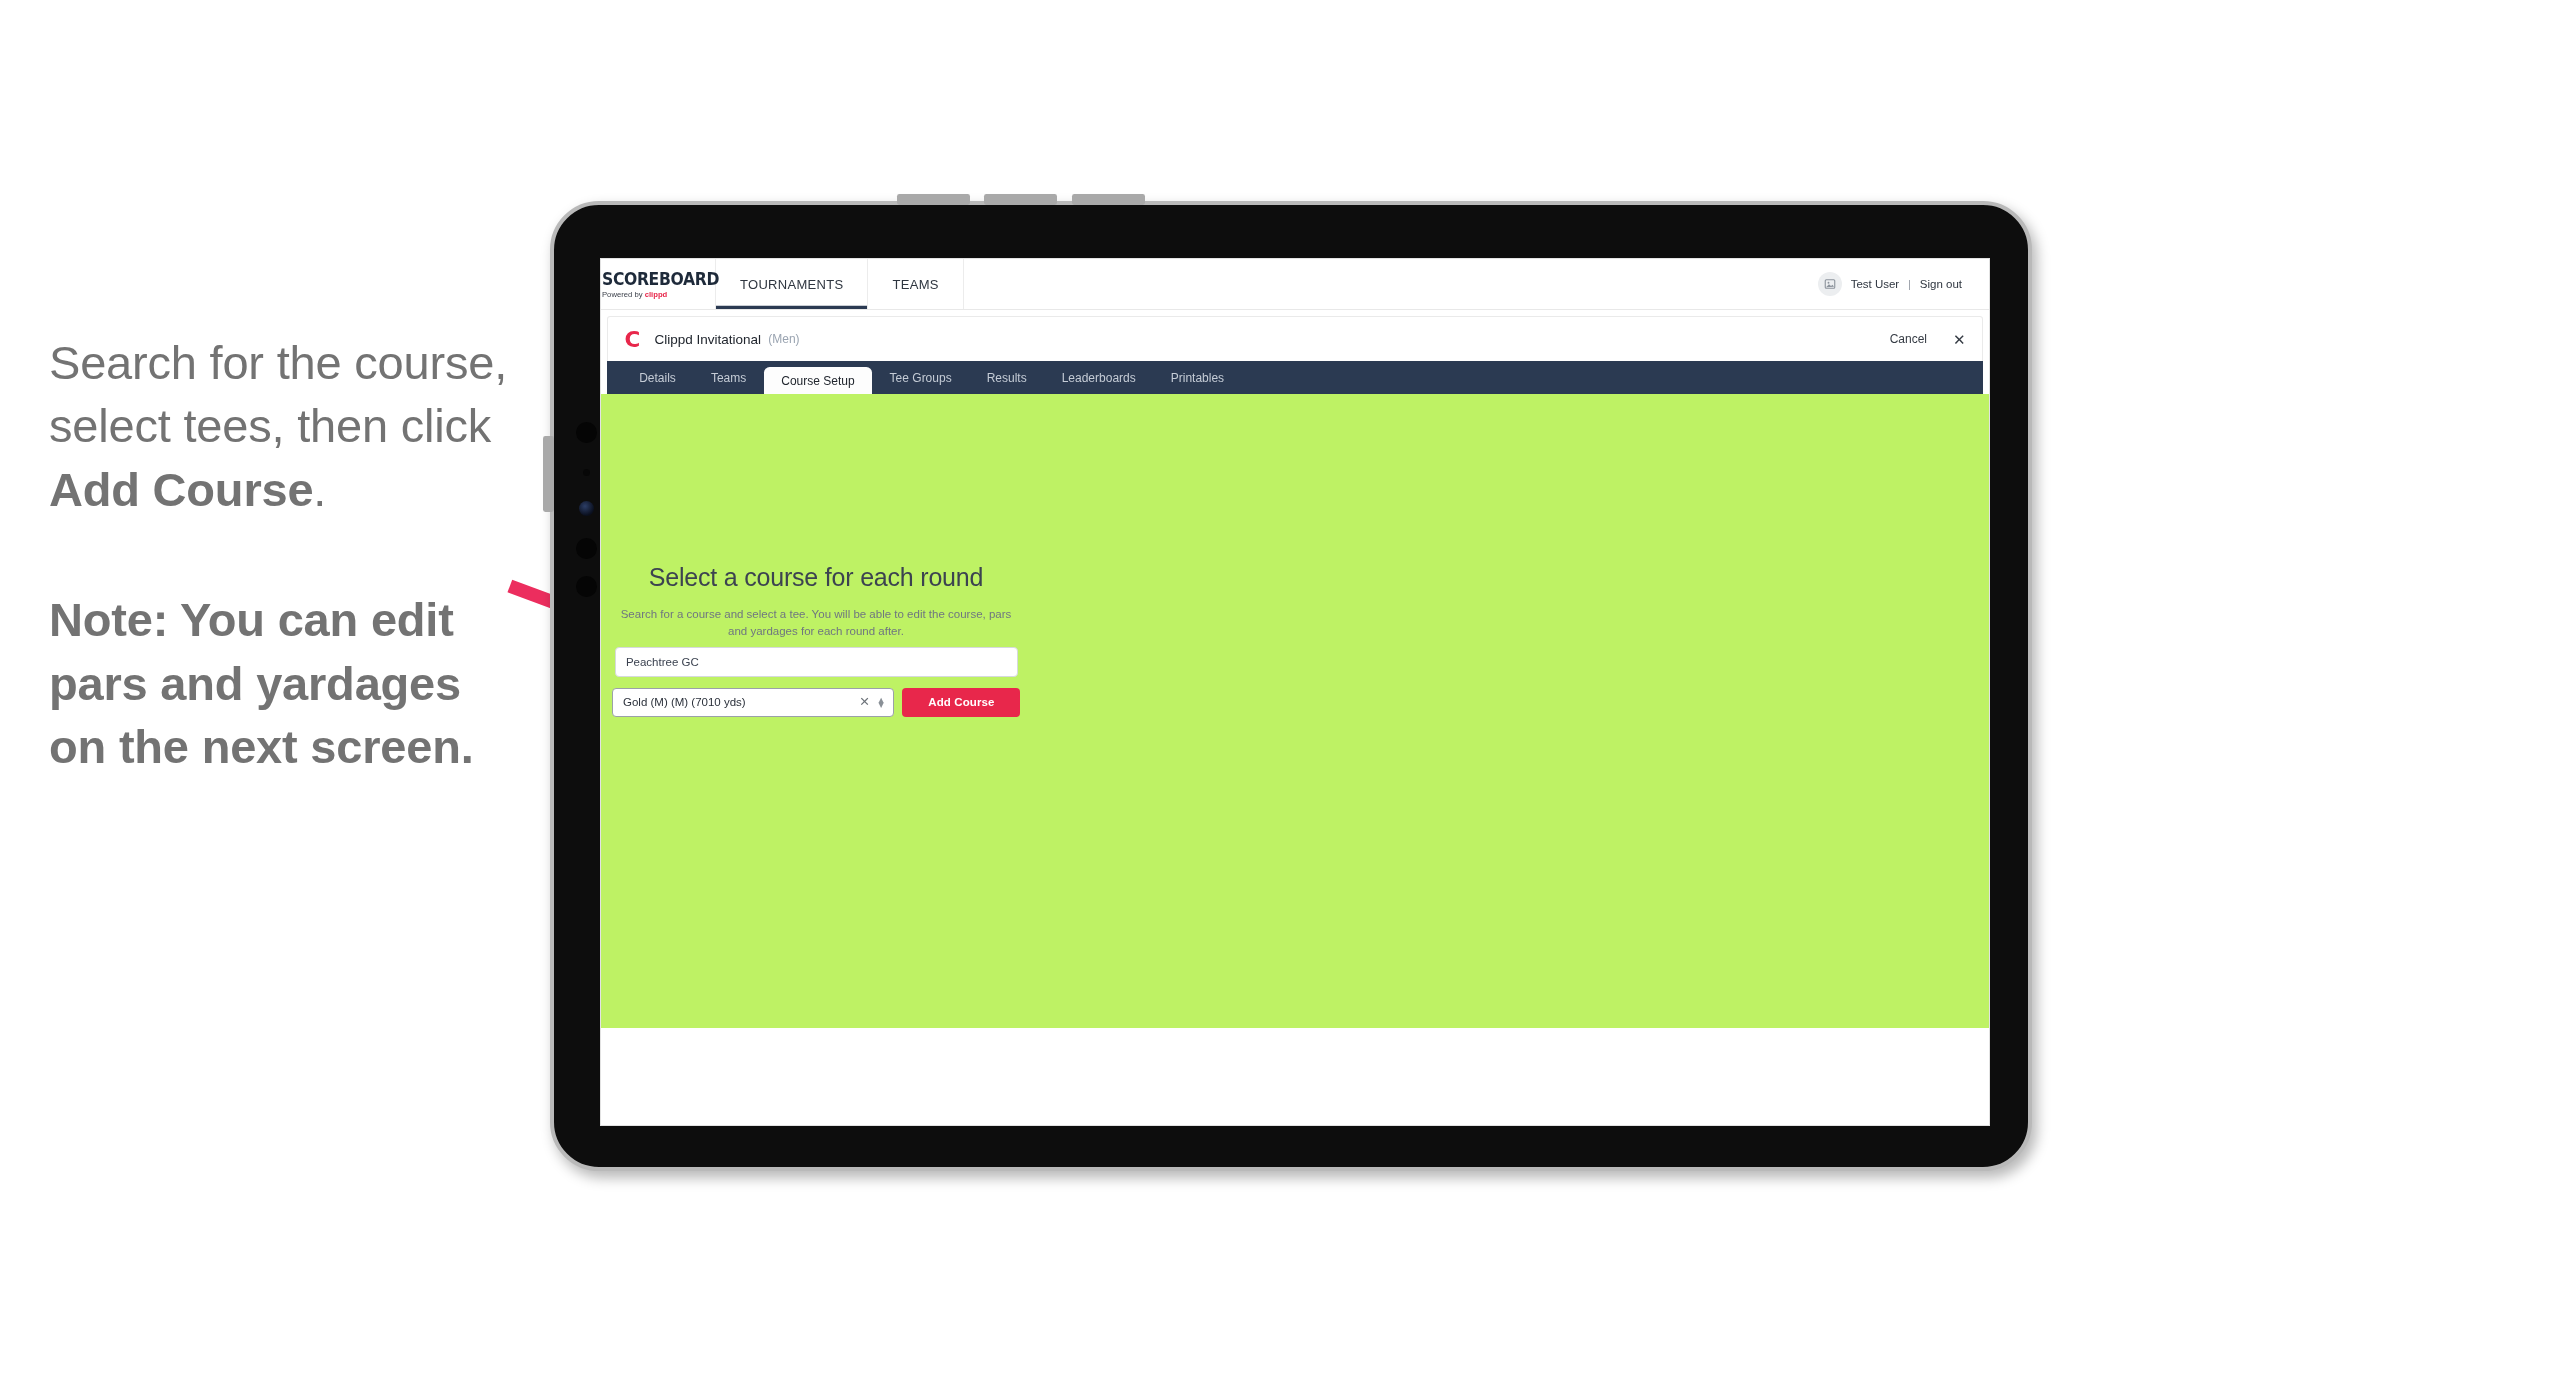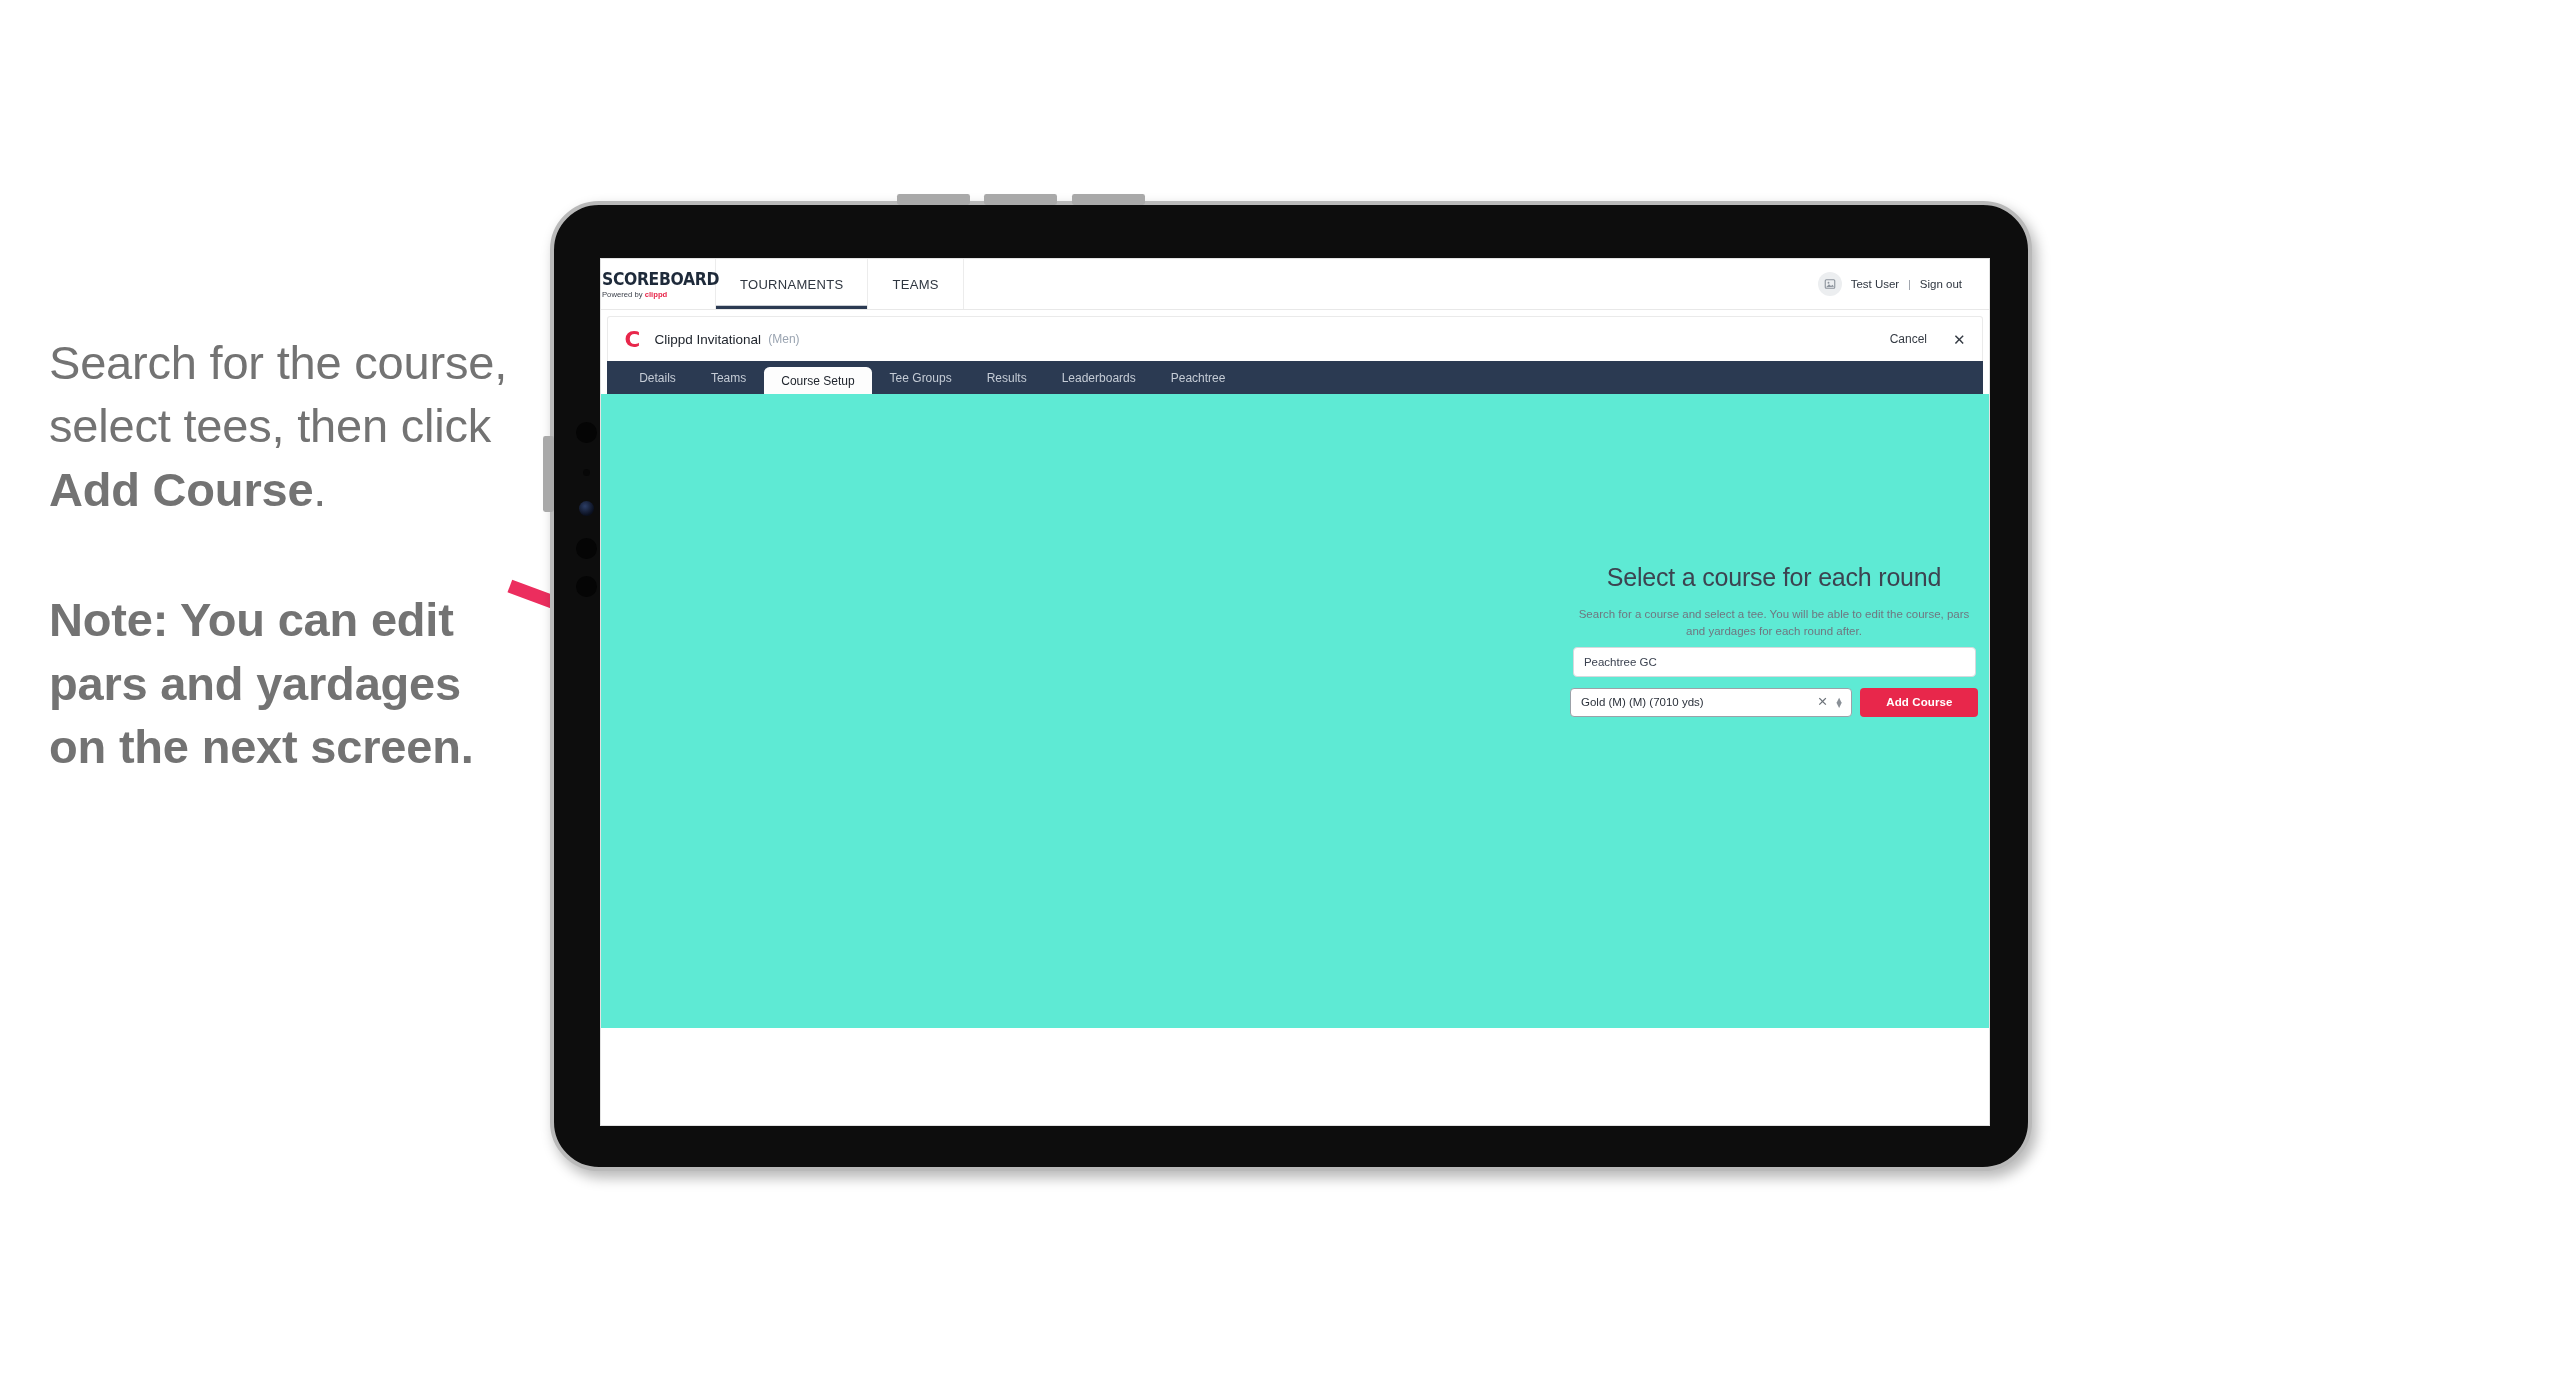--- a/index.html
+++ b/index.html
@@ -170,24 +170,24 @@
     background: #fdfdfd;
     color: #21262e;
     border-radius: 5.6px 5.6px 0 0;
     height: 27px;
     align-self: flex-end;
     font-weight: 400;
   }
 
   
   .body-area {
-    background: #5eead4;
+    background: #bef264;
     height: 634px;
     display: flex;
-    justify-content: flex-end;
+    justify-content: flex-start;
   }
   .form-block {
     width: 430px;
     margin-top: 169px;
     text-align: center;
   }
   .form-title {
     font-size: 25px;
     color: #3c4350;
     font-weight: 400;
@@ -306,21 +306,21 @@
           </div>
         </div>
 
         <div class="tabbar">
           <div class="sec-tab">Details</div>
           <div class="sec-tab">Teams</div>
           <div class="sec-tab active">Course Setup</div>
           <div class="sec-tab">Tee Groups</div>
           <div class="sec-tab">Results</div>
           <div class="sec-tab">Leaderboards</div>
-          <div class="sec-tab">Peachtree</div>
+          <div class="sec-tab">Printables</div>
         </div>
       </div>
 
       <div class="body-area">
         <div class="form-block">
           <div class="form-title">Select a course for each round</div>
           <div class="form-sub">Search for a course and select a tee. You will be able to edit the course, pars and yardages for each round after.</div>
 
           <div class="search-row">
             <input class="search-input" type="text" value="Peachtree GC" style="">

